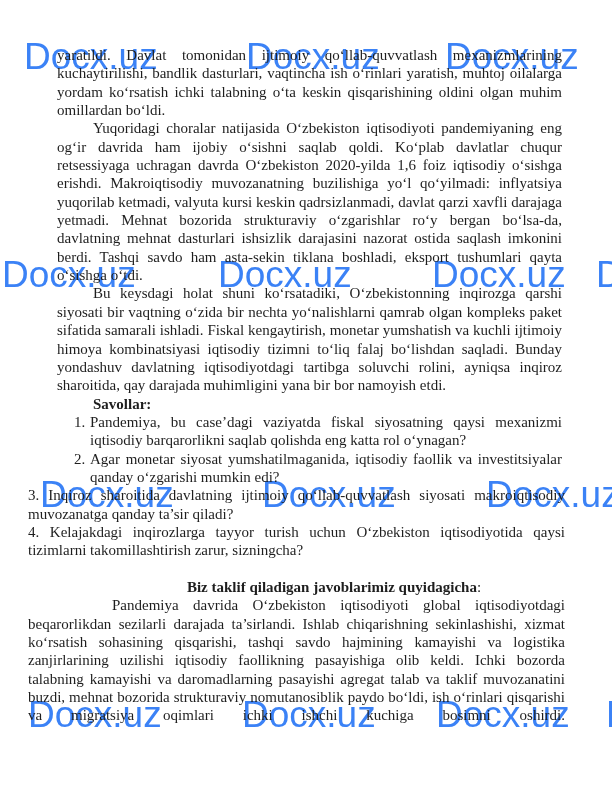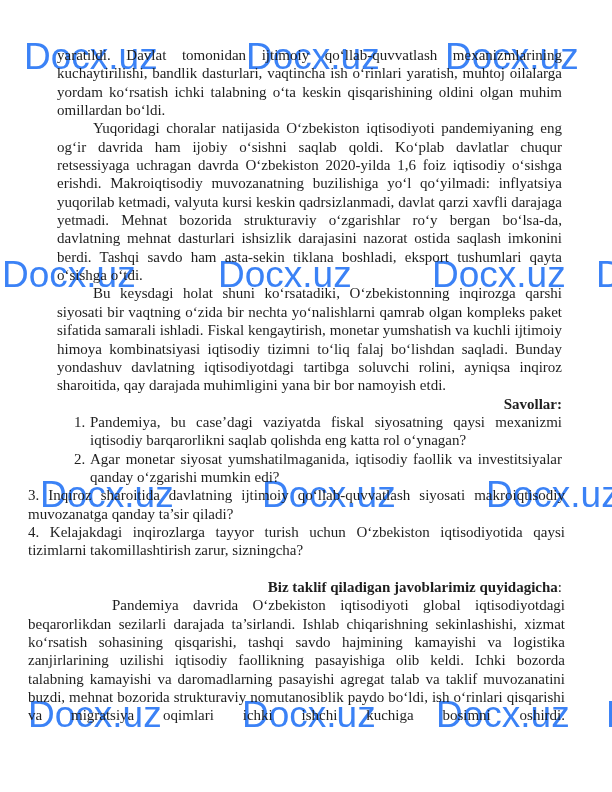--- a/index.html
+++ b/index.html
@@ -31,39 +31,39 @@
     top: 46px;
     width: 505px;
     z-index: 1;
     text-align: justify;
   }
   .para { text-align: justify; }
   .indent { text-indent: 36px; }
   .qheading {
     font-weight: bold;
     margin-left: 36px;
-    text-align: right;
+    text-align: left;
   }
   .qitem { display: flex; }
   .qnum {
     margin-left: 17px;
     width: 16px;
     flex: 0 0 16px;
     text-align: left;
   }
   .qtext { flex: 1; text-align: justify; }
   .wide {
     margin-left: -29px;
     margin-right: -3px;
     text-align: justify;
   }
   .aheading {
     margin-top: 18.35px;
     margin-left: 49px;
-    text-align: right;
+    text-align: center;
   }
   .aheading .bold { font-weight: bold; }
   .answer {
     text-indent: 84px;
     text-align: justify;
     text-align-last: justify;
   }
 </style>
 </head>
 <body>

